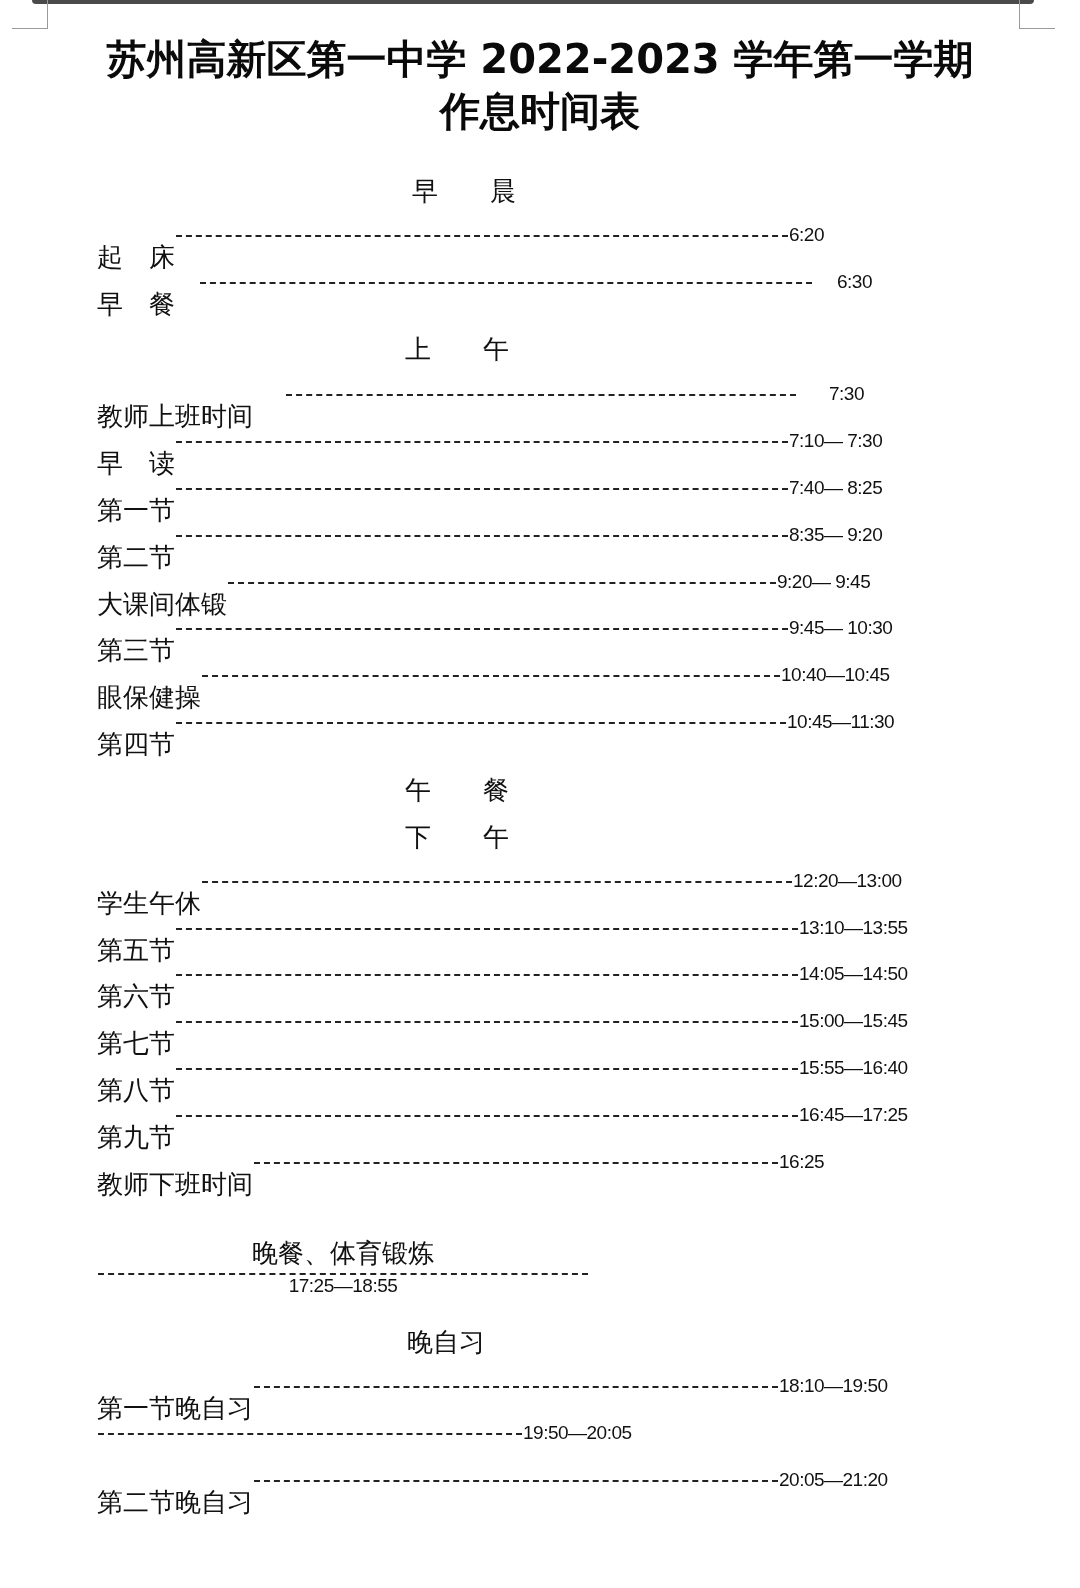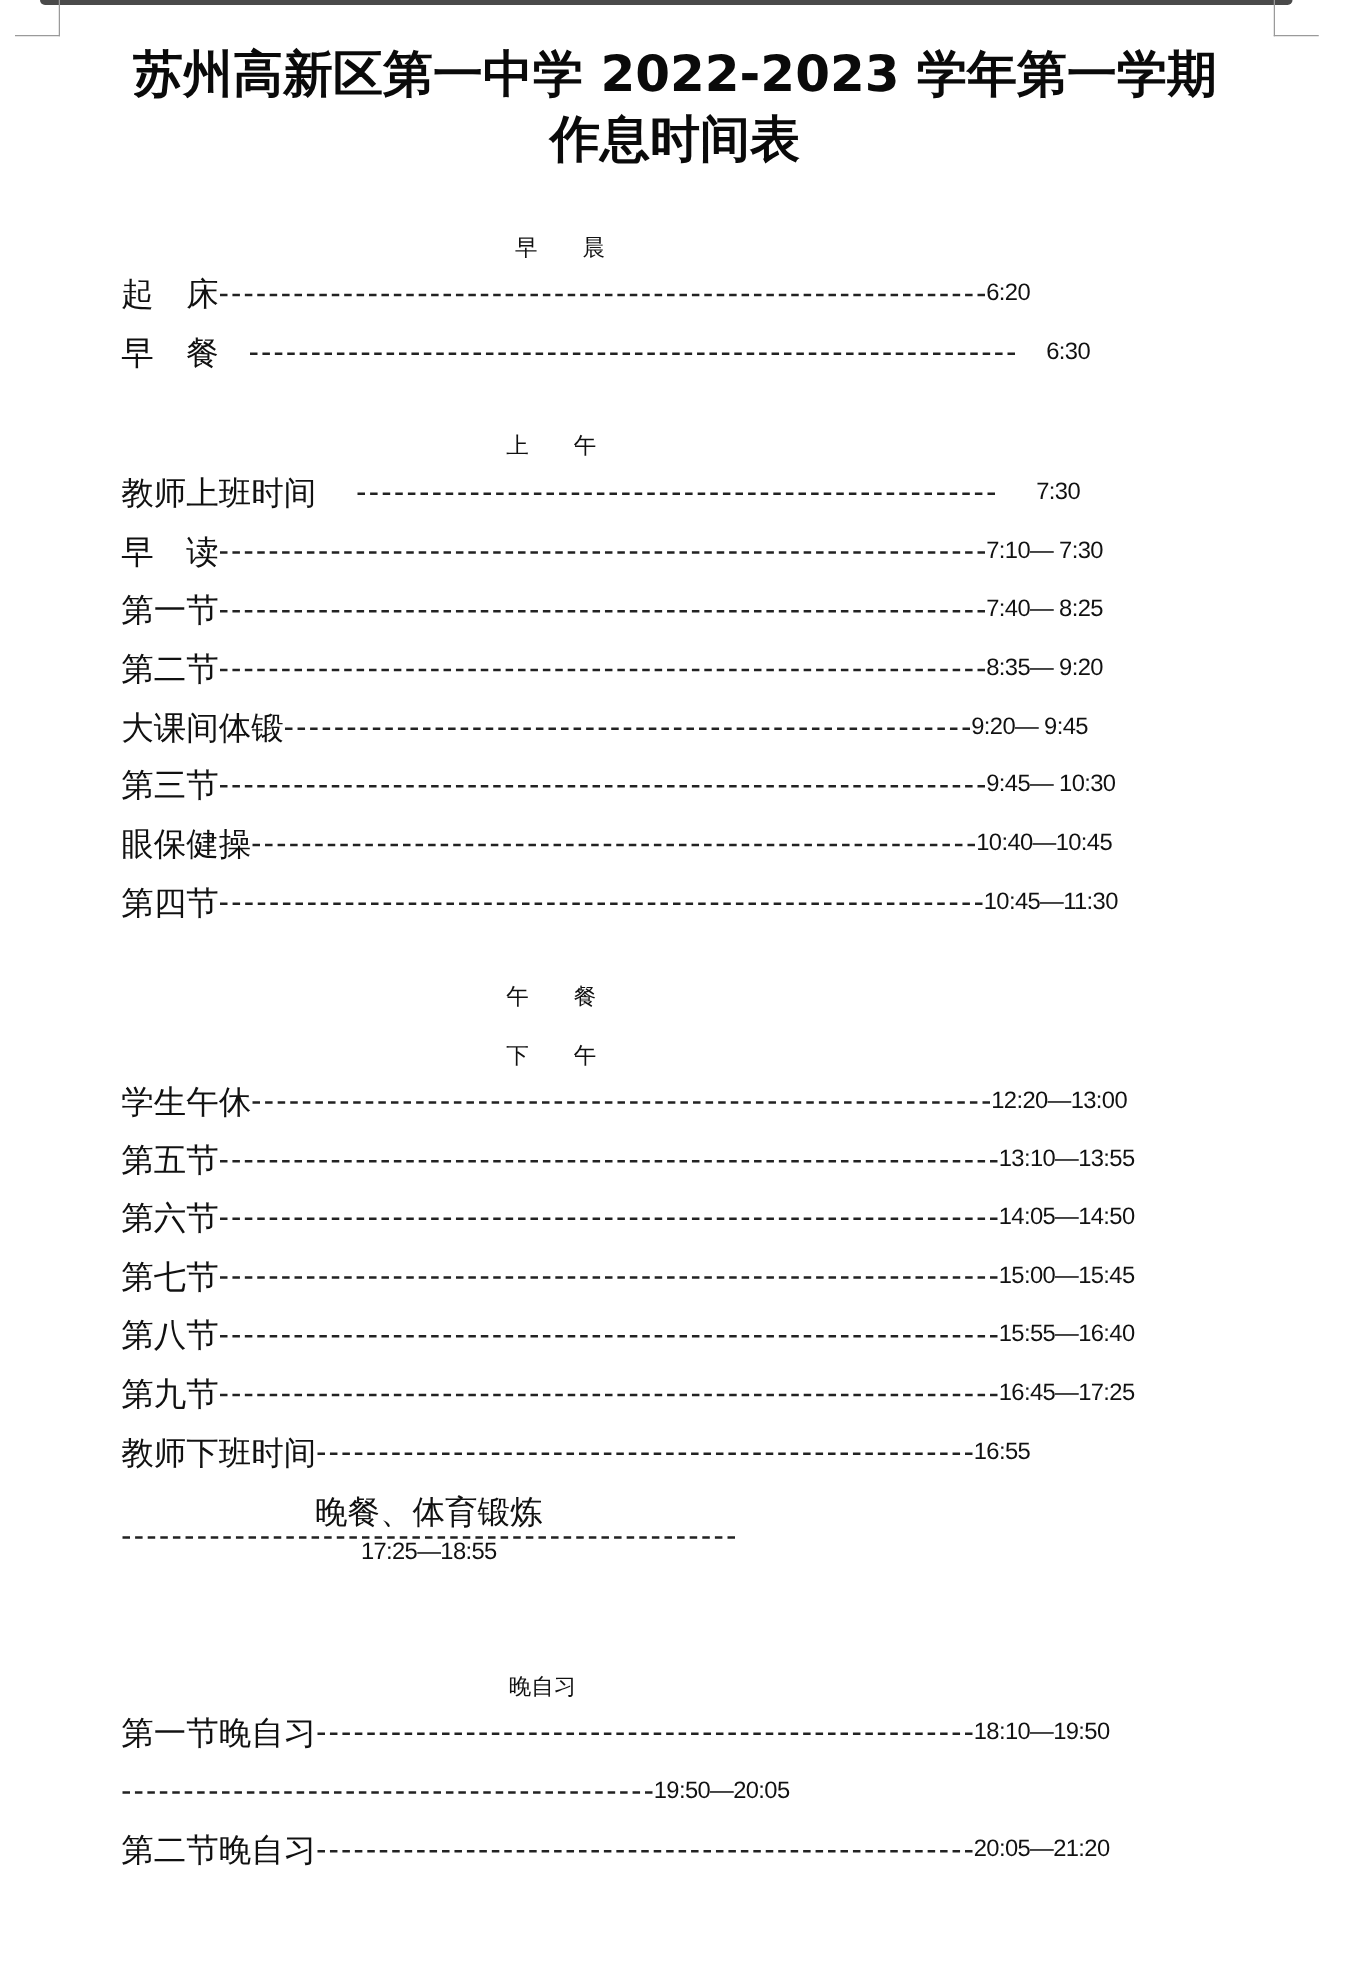--- a/index.html
+++ b/index.html
@@ -15,29 +15,29 @@
   .corner.tl { left: 12px; top: 0; border-width: 0 1px 1px 0; }
   .corner.tr { left: 1019px; top: 0; border-width: 0 0 1px 1px; }
   .title {
     position: absolute; left: 0; width: 1080px; text-align: center;
     font-weight: bold; font-size: 40px; letter-spacing: 0px; color: #0a0a0a;
     font-family: "DejaVu Sans", sans-serif;
   }
   .title.l1 { top: 32px; }
   .title.l2 { top: 84px; }
   .section {
-    position: absolute; font-size: 18px; font-weight: normal; color: #111;
-    font-family: "DejaVu Sans", sans-serif; white-space: pre; margin-top: 12px;
+    position: absolute; font-size: 26px; font-weight: normal; color: #111;
+    font-family: "DejaVu Sans", sans-serif; white-space: pre;
   }
   .row {
     position: absolute; left: 97px; height: 34px; display: flex; align-items: center;
     font-size: 26px; color: #111; white-space: nowrap;
     font-family: "DejaVu Sans", sans-serif;
   }
-  .row .label { white-space: pre; }
+  .row .label { white-space: pre; margin-top: 44px; }
   .row .leader {
     height: 0; border-top: 2px dashed #222; margin: 0 1px; align-self: center;
     margin-top: 2px;
   }
   .row .time { font-family: "Liberation Sans", sans-serif; font-size: 19px; letter-spacing: -0.5px; }
 </style>
 </head>
 <body>
 
 <div class="topbar"></div>
@@ -130,21 +130,21 @@
   <span class="time">15:55—16:40</span>
 </div>
 <div class="row" style="top:1098px;">
   <span class="label">第九节</span>
   <span class="leader" style="width:622px"></span>
   <span class="time">16:45—17:25</span>
 </div>
 <div class="row" style="top:1145px;">
   <span class="label">教师下班时间</span>
   <span class="leader" style="width:524px"></span>
-  <span class="time">16:55</span>
+  <span class="time">16:25</span>
 </div>
 <div class="row" style="top:1192px;flex-direction:column;">
   <span class="label">晚餐、体育锻炼</span>
   <span class="leader" style="width:490px"></span>
   <span class="time">17:25—18:55</span>
 </div>
 
 <div class="section" style="left:407px; top:1325px;">晚自习</div>
 <div class="row" style="top:1369px;">
   <span class="label">第一节晚自习</span>

